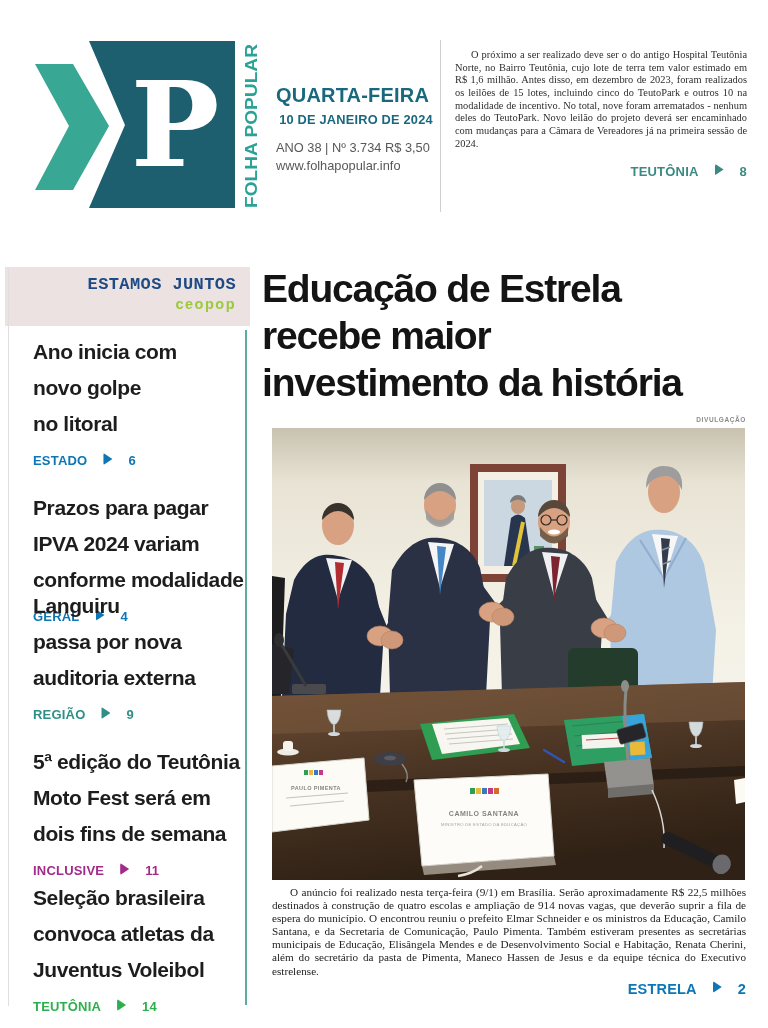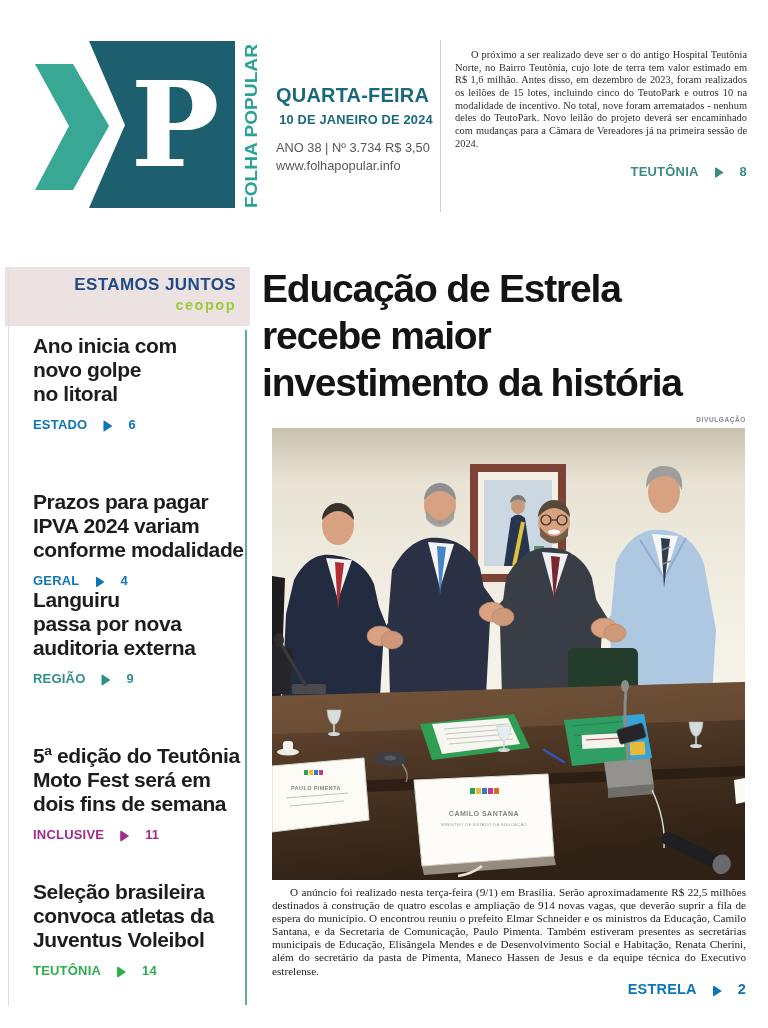--- a/index.html
+++ b/index.html
@@ -13,38 +13,38 @@
   .eddate{font-weight:bold;font-size:12.8px;color:#19687e;margin-top:5px;letter-spacing:.2px;text-align:center;}
   .edition{font-size:12.8px;color:#58585a;margin-top:13px;}
   .website{font-size:12.8px;color:#58585a;margin-top:3px;}
   .mast-sep{position:absolute;left:440px;top:40px;width:1px;height:172px;background:#cfcfcf;}
 
   
   .top-article{position:absolute;left:455px;top:40px;width:292px;}
   .top-headline{font-weight:bold;font-size:20.5px;line-height:1.25;color:#3d3d3d;letter-spacing:-.3px;}
   .top-body{margin-top:9px;font-family:"Liberation Serif",serif;font-size:10.4px;line-height:1.22;
             text-align:justify;color:#2e2e2e;text-indent:16px;}
-  .tagrow{display:flex;align-items:flex-end;justify-content:flex-end;gap:16px;margin-top:13px;
+  .tagrow{display:flex;align-items:flex-start;justify-content:flex-end;gap:16px;margin-top:13px;
           font-weight:bold;font-size:13px;letter-spacing:.2px;}
   .tag-arrow{width:9px;height:12px;clip-path:polygon(0 0,100% 50%,0 100%);border-radius:2px;display:inline-block;}
   .tag-teal{color:#3b8a82;} .tag-teal .tag-arrow{background:#3b8a82;}
   .tag-blue{color:#0e76b4;} .tag-blue .tag-arrow{background:#0e76b4;}
   .tag-purple{color:#a22b8a;} .tag-purple .tag-arrow{background:#a22b8a;}
   .tag-green{color:#2eaf4d;} .tag-green .tag-arrow{background:#2eaf4d;}
   .tag-teal2{color:#2f8f85;} .tag-teal2 .tag-arrow{background:#2f8f85;}
 
   
   .ad-box{position:absolute;left:5px;top:267px;width:245px;height:59px;background:#ece2e1;
           text-align:right;padding:8px 14px 0 0;box-sizing:border-box;}
-  .ad-line1{font-family:Liberation Sans, sans-serif;font-weight:bold;font-size:17px;color:#1f4b84;letter-spacing:.4px;}
+  .ad-line1{font-family:Liberation Mono, monospace;font-weight:bold;font-size:17px;color:#1f4b84;letter-spacing:.4px;}
   .ad-line2{font-weight:bold;font-size:14.5px;color:#9aca3c;letter-spacing:1.5px;margin-top:2px;}
   .page-edge{position:absolute;left:8px;top:268px;width:1px;height:738px;background:#e3dede;}
   .side-divider{position:absolute;left:245px;top:330px;width:2px;height:675px;background:#5caca3;}
   .side-item{position:absolute;left:33px;width:212px;}
-  .side-headline{font-weight:bold;font-size:21px;line-height:24px;color:#1d1d1d;letter-spacing:-.4px;
+  .side-headline{font-weight:bold;font-size:21px;line-height:36px;color:#1d1d1d;letter-spacing:-.4px;
                  white-space:pre-line;}
   .side-item .tagrow{justify-content:flex-start;margin-top:11px;}
 
   
   .main-headline{position:absolute;left:262px;top:266px;width:492px;
                  font-weight:bold;font-size:39px;line-height:1.2;color:#141414;letter-spacing:-1.2px;
                  white-space:pre-line;}
   .photo-credit{position:absolute;left:440px;top:416px;width:306px;text-align:right;
                 font-size:6.5px;color:#8a8a8a;letter-spacing:.6px;font-weight:bold;}
   .main-photo{position:absolute;left:272px;top:428px;width:473px;height:452px;}

